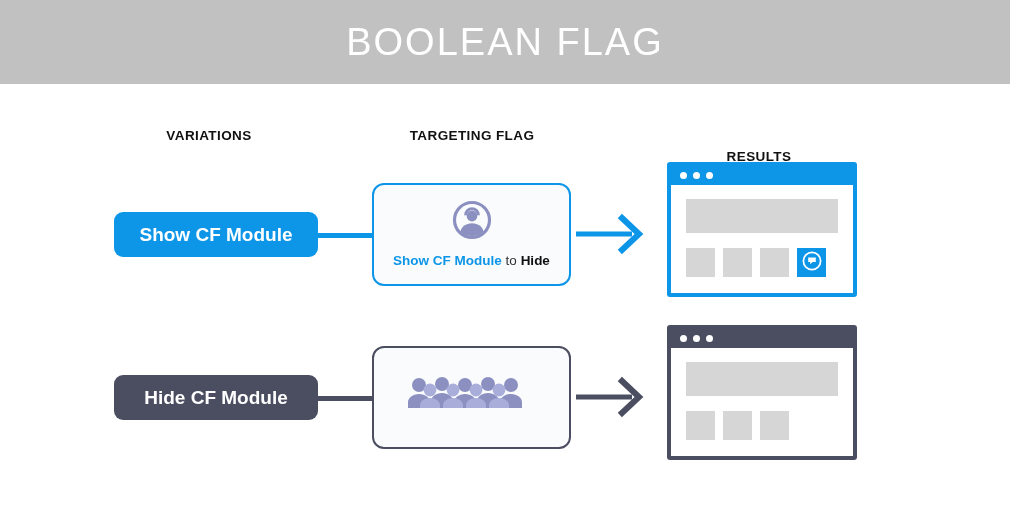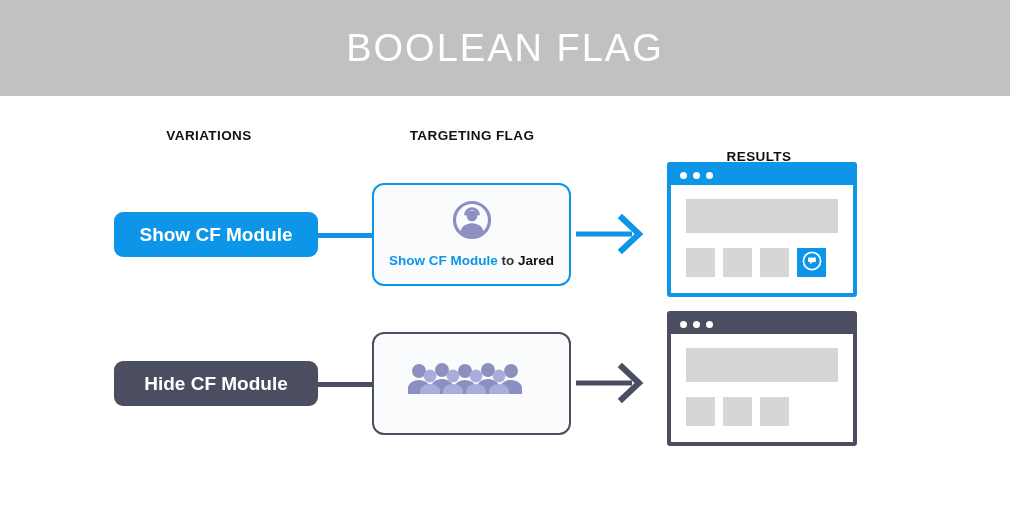--- a/index.html
+++ b/index.html
@@ -13,21 +13,21 @@
     position: relative;
     font-family: "Liberation Sans", sans-serif;
     overflow: hidden;
   }
 
   
   .header-band {
     position: absolute;
     left: 0; top: 0;
     width: 1010px;
-    height: 96px;
+    height: 84px;
     background: #c1c1c1;
     display: flex;
     align-items: center;
     justify-content: center;
   }
   .header-title {
     color: #ffffff;
     font-size: 38px;
     font-weight: 400;
     letter-spacing: 2px;
@@ -56,21 +56,21 @@
   .ch-results    { left: 759px; top: 0; margin-top: 21px; }
 
   
   .row {
     position: absolute;
     left: 0;
     width: 831px;
     height: 170px;
   }
   .row-1 { top: 155px; }
-  .row-2 { top: 304px; }
+  .row-2 { top: 318px; }
 
   
   .pill {
     position: absolute;
     left: 114px;
     top: 57px;
     width: 204px;
     height: 45px;
     border-radius: 9px;
     display: flex;
@@ -119,21 +119,21 @@
   }
   .card-text {
     font-size: 13.5px;
     line-height: 17px;
     text-align: center;
     color: #1c1c1c;
     padding: 0 8px;
   }
   .t-blue-bold { color: #0d95e8; font-weight: bold; }
   .t-slate-bold { color: #5a5e72; font-weight: bold; }
-  .t-reg { color: #333333; font-weight: bold; }
+  .t-reg { color: #333333; font-weight: normal; }
   .t-dark-bold { color: #111111; font-weight: bold; }
 
   
   .arrow {
     position: absolute;
     left: 576px;
     top: 57px;
     width: 70px;
     height: 44px;
   }
@@ -223,21 +223,21 @@
   <div class="card card-blue">
     <span class="card-icon">
       <svg width="40" height="40" viewBox="0 0 40 40">
         <circle cx="20" cy="20" r="17.5" fill="none" stroke="#8b90c0" stroke-width="3.2"></circle>
         <circle cx="20" cy="16" r="5.4" fill="#8b90c0"></circle>
         <path d="M20 23.2c-6.1 0-10.6 3.6-11.5 8.2 2.9 2.9 7 4.6 11.5 4.6s8.6-1.7 11.5-4.6c-0.9-4.6-5.4-8.2-11.5-8.2z" fill="#8b90c0"></path>
         <path d="M13.6 15.2c0-3.6 2.9-6.4 6.4-6.4s6.4 2.8 6.4 6.4" fill="none" stroke="#8b90c0" stroke-width="3"></path>
       </svg>
     </span>
     <div class="card-text">
-      <span class="t-blue-bold">Show CF Module</span><span class="t-reg"> to </span><span class="t-dark-bold">Jared</span>
+      <span class="t-blue-bold">Show CF Module</span><span class="t-reg"> to </span><span class="t-dark-bold">Hide</span>
     </div>
   </div>
 
   <div class="arrow">
     <svg width="70" height="44" viewBox="0 0 70 44">
       <line x1="0" y1="22" x2="56" y2="22" stroke="#0d95e8" stroke-width="5"></line>
       <polyline points="46,6 63,22 46,38" fill="none" stroke="#0d95e8" stroke-width="6" stroke-linecap="square" stroke-linejoin="miter"></polyline>
     </svg>
   </div>
 

